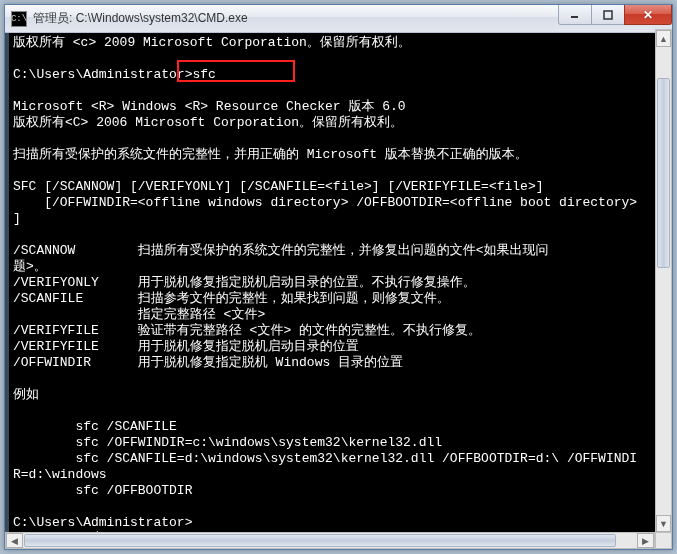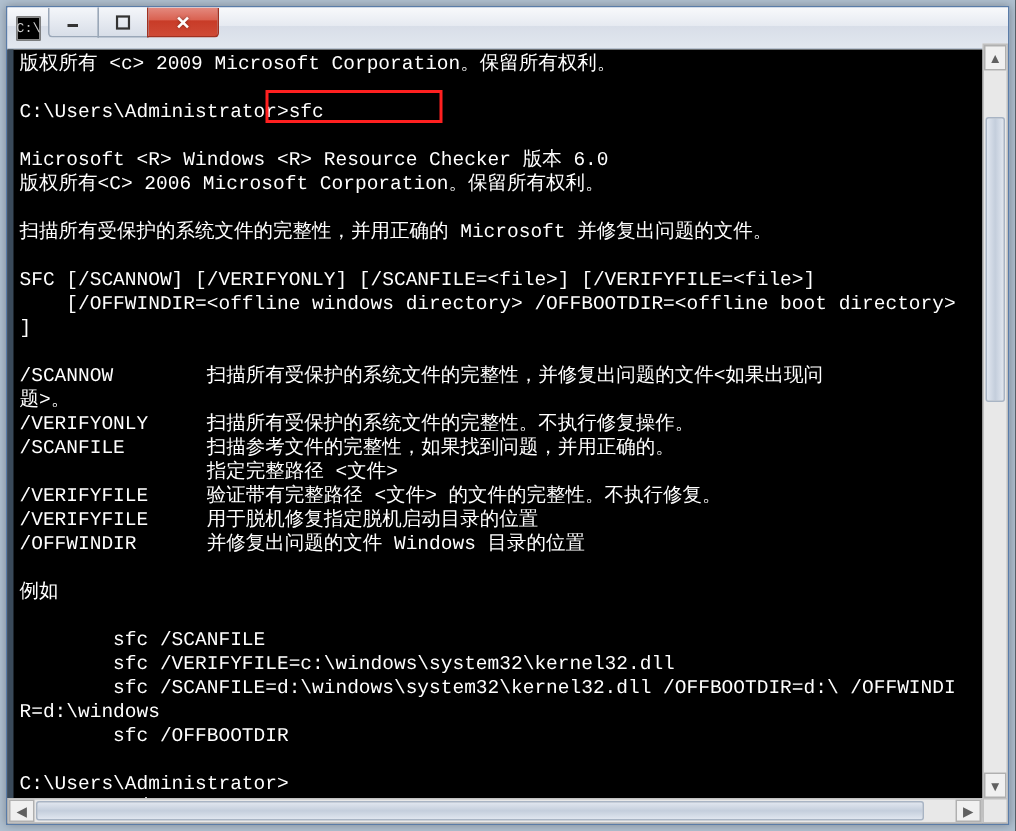--- a/index.html
+++ b/index.html
@@ -170,20 +170,21 @@
     background: #e8e8e8;
     border: 1px solid #c0c0c0;
   }
 </style>
 </head>
 <body>
 
 <div class="window">
   <div class="titlebar">
     <div class="titlebar-icon">C:\</div>
+    <div class="titlebar-text">管理员: C:\Windows\system32\CMD.exe</div>
     <div class="controls">
       <div class="ctrl-btn min">
           <svg width="10" height="10">
             <line x1="1" y1="7" x2="8" y2="7" stroke="#333" stroke-width="2"></line>
           </svg>
         </div>
       <div class="ctrl-btn">
           <svg width="10" height="10">
             <rect x="1" y="1" width="8" height="8" fill="none" stroke="#333" stroke-width="1.5"></rect>
           </svg>
@@ -194,39 +195,39 @@
     </div>
   </div>
 
   <div class="terminal"><span>版权所有 &lt;c&gt; 2009 Microsoft Corporation。保留所有权利。</span>
 <span></span>
 <span>C:\Users\Administrator&gt;sfc</span>
 <span></span>
 <span>Microsoft &lt;R&gt; Windows &lt;R&gt; Resource Checker 版本 6.0</span>
 <span>版权所有&lt;C&gt; 2006 Microsoft Corporation。保留所有权利。</span>
 <span></span>
-<span>扫描所有受保护的系统文件的完整性，并用正确的 Microsoft 并修复出问题的文件。</span>
+<span>扫描所有受保护的系统文件的完整性，并用正确的 Microsoft 版本替换不正确的版本。</span>
 <span></span>
 <span>SFC [/SCANNOW] [/VERIFYONLY] [/SCANFILE=&lt;file&gt;] [/VERIFYFILE=&lt;file&gt;]</span>
 <span>    [/OFFWINDIR=&lt;offline windows directory&gt; /OFFBOOTDIR=&lt;offline boot directory&gt;</span>
 <span>]</span>
 <span></span>
 <span>/SCANNOW        扫描所有受保护的系统文件的完整性，并修复出问题的文件&lt;如果出现问</span>
 <span>题&gt;。</span>
-<span>/VERIFYONLY     扫描所有受保护的系统文件的完整性。不执行修复操作。</span>
-<span>/SCANFILE       扫描参考文件的完整性，如果找到问题，并用正确的。</span>
+<span>/VERIFYONLY     用于脱机修复指定脱机启动目录的位置。不执行修复操作。</span>
+<span>/SCANFILE       扫描参考文件的完整性，如果找到问题，则修复文件。</span>
 <span>                指定完整路径 &lt;文件&gt;</span>
 <span>/VERIFYFILE     验证带有完整路径 &lt;文件&gt; 的文件的完整性。不执行修复。</span>
 <span>/VERIFYFILE     用于脱机修复指定脱机启动目录的位置</span>
-<span>/OFFWINDIR      并修复出问题的文件 Windows 目录的位置</span>
+<span>/OFFWINDIR      用于脱机修复指定脱机 Windows 目录的位置</span>
 <span></span>
 <span>例如</span>
 <span></span>
 <span>        sfc /SCANFILE</span>
-<span>        sfc /VERIFYFILE=c:\windows\system32\kernel32.dll</span>
+<span>        sfc /OFFWINDIR=c:\windows\system32\kernel32.dll</span>
 <span>        sfc /SCANFILE=d:\windows\system32\kernel32.dll /OFFBOOTDIR=d:\ /OFFWINDI</span>
 <span>R=d:\windows</span>
 <span>        sfc /OFFBOOTDIR</span>
 <span></span>
 <span>C:\Users\Administrator&gt;</span>
 <span>          半:</span>
     <div class="highlight-box"></div>
   </div>
 
 </div>

